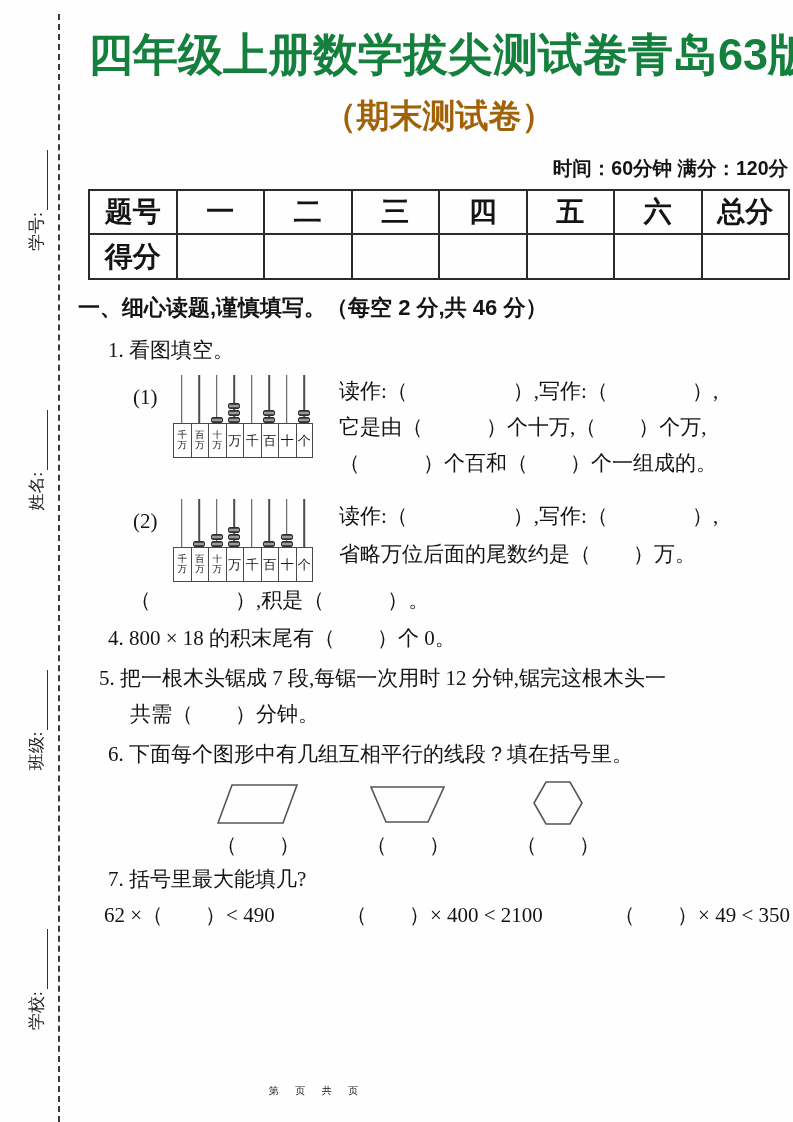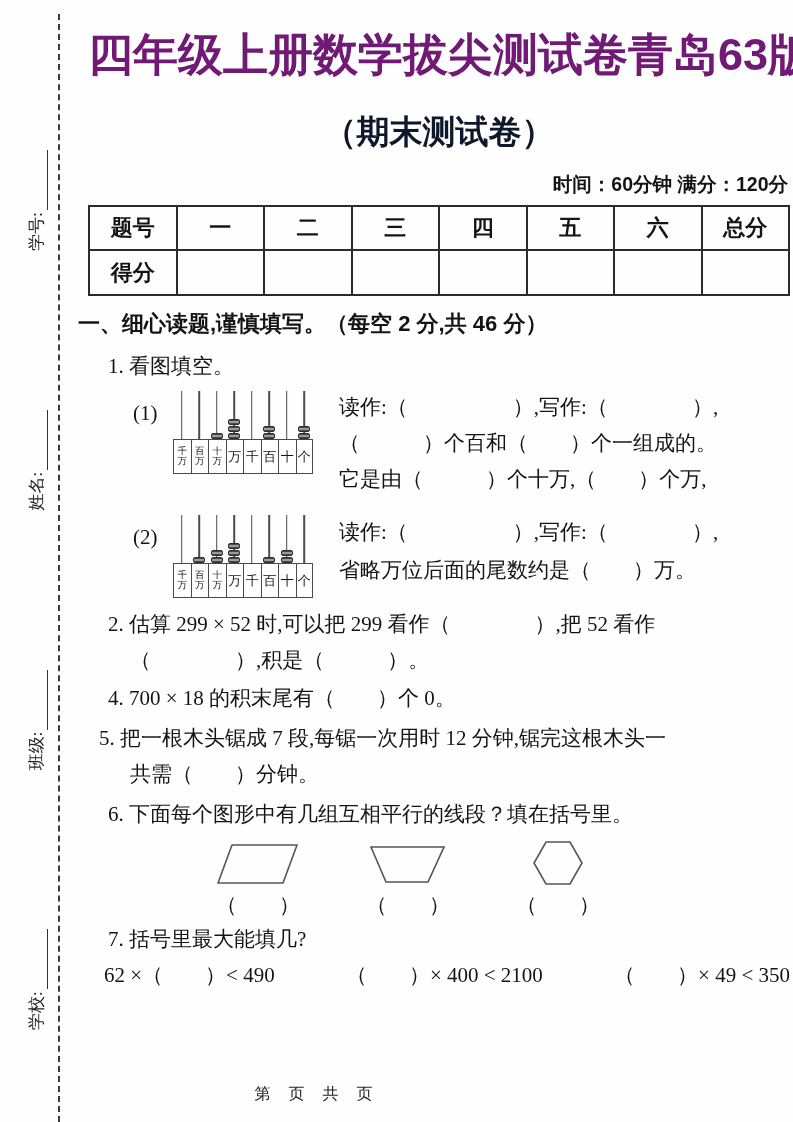--- a/index.html
+++ b/index.html
@@ -20,34 +20,34 @@
     display:flex; justify-content:space-between; align-items:flex-end;
     font-size:17px; color:#222; white-space:nowrap;
   }
   .side-item { display:flex; align-items:flex-end; }
   .blank-line { display:inline-block; width:60px; height:1.25em; border-bottom:1.6px solid #333; margin-left:2px; }
   
   .main { position:absolute; left:88px; top:28px; width:702px; }
   .title {
     font-family:"Liberation Sans", sans-serif; font-weight:700;
     font-size:45px; line-height:1.2; text-align:center; letter-spacing:0px;
-    white-space:nowrap; color:#701a75;
+    white-space:nowrap; color:#15803d;
   }
   .subtitle {
     font-family:Liberation Serif, serif; font-weight:700;
-    font-size:33px; text-align:center; margin-top:28px; color:#0f172a;
+    font-size:33px; text-align:center; margin-top:12px; color:#a16207;
   }
   .meta {
     font-family:"Liberation Sans", sans-serif; font-weight:700;
     font-size:19.5px; text-align:right; margin-top:16px; padding-right:2px;
   }
   
   table.score {
     width:100%; margin-top:7px; border-collapse:collapse; table-layout:fixed;
-    font-size:22px; font-weight:700; text-align:center;
+    font-size:28px; font-weight:700; text-align:center;
   }
   table.score td { border:2px solid #2b2b2b; height:44px; }
   table.score tr.score-row td { height:45px; }
   
   .sec-heading {
     font-family:"Liberation Sans", sans-serif; font-weight:700;
     font-size:22px; margin-top:13px; margin-left:-10px; white-space:nowrap;
   }
   .q { font-size:21px; line-height:34px; margin-left:20px; white-space:nowrap; }
   .q-line { font-size:21px; line-height:36px; margin-left:20px; white-space:nowrap; }
@@ -81,21 +81,21 @@
   
   .shapes-row { display:flex; margin-top:6px; padding-left:95px; }
   .shape-item { width:150px; display:flex; flex-direction:column; align-items:center; }
   .shape-item svg { display:block; }
   .shape-blank { font-size:21px; line-height:30px; margin-top:0px; }
   
   .equations { display:flex; justify-content:space-between; margin-top:2px; padding-left:16px; font-size:21px; line-height:32px; white-space:nowrap; }
   
   .footer {
     position:absolute; left:0; width:634px; top:1084px; text-align:center;
-    font-size:16px; letter-spacing:7px; color:#222;
+    font-size:10px; letter-spacing:7px; color:#222;
   }
 </style>
 </head>
 <body>
 
 <div class="page">
 
   <div class="binding-line"></div>
   <div class="side-info">
     <span class="side-item">
@@ -237,22 +237,22 @@
                 <div class="ab-bead"></div>
               </div>
             </div>
             <div class="ab-label">
               <span>个</span>
             </div>
           </div>
         </div>
       <div class="part-text">
         <div>读作:（　　　　　）,写作:（　　　　）,</div>
+        <div>它是由（　　　）个十万,（　　）个万,</div>
         <div>（　　　）个百和（　　）个一组成的。</div>
-        <div>它是由（　　　）个十万,（　　）个万,</div>
       </div>
     </div>
 
     <div class="part part2">
       <div class="part-label">(2)</div>
       <div class="abacus">
           <div class="ab-col">
             <div class="ab-top">
               <div class="ab-rod"></div>
               <div class="ab-beads"></div>
@@ -341,24 +341,23 @@
               <span>个</span>
             </div>
           </div>
         </div>
       <div class="part-text">
         <div>读作:（　　　　　）,写作:（　　　　）,</div>
         <div>省略万位后面的尾数约是（　　）万。</div>
       </div>
     </div>
 
-    <div class="q-line" style="margin-top:8px;">2. 估算 299 × 52 时,可以把 299 看作（　　　　）,把 52 看作</div>
     <div class="q-line q-cont">（　　　　）,积是（　　　）。</div>
 
-    <div class="q-line" style="margin-top:2px;">4. 700 × 18 的积末尾有（　　）个 0。</div>
+    <div class="q-line" style="margin-top:2px;">4. 800 × 18 的积末尾有（　　）个 0。</div>
 
     <div class="q-line" style="margin-top:4px;margin-left:11px;">5. 把一根木头锯成 7 段,每锯一次用时 12 分钟,锯完这根木头一</div>
     <div class="q-line q-cont">共需（　　）分钟。</div>
 
     <div class="q-line" style="margin-top:4px;">6. 下面每个图形中有几组互相平行的线段？填在括号里。</div>
 
     <div class="shapes-row">
       <div class="shape-item">
         <svg width="82" height="52" viewBox="0 0 82 52">
           <polygon points="15,7 80,7 66,45 1,45" fill="none" stroke="#555" stroke-width="1.6"></polygon>

